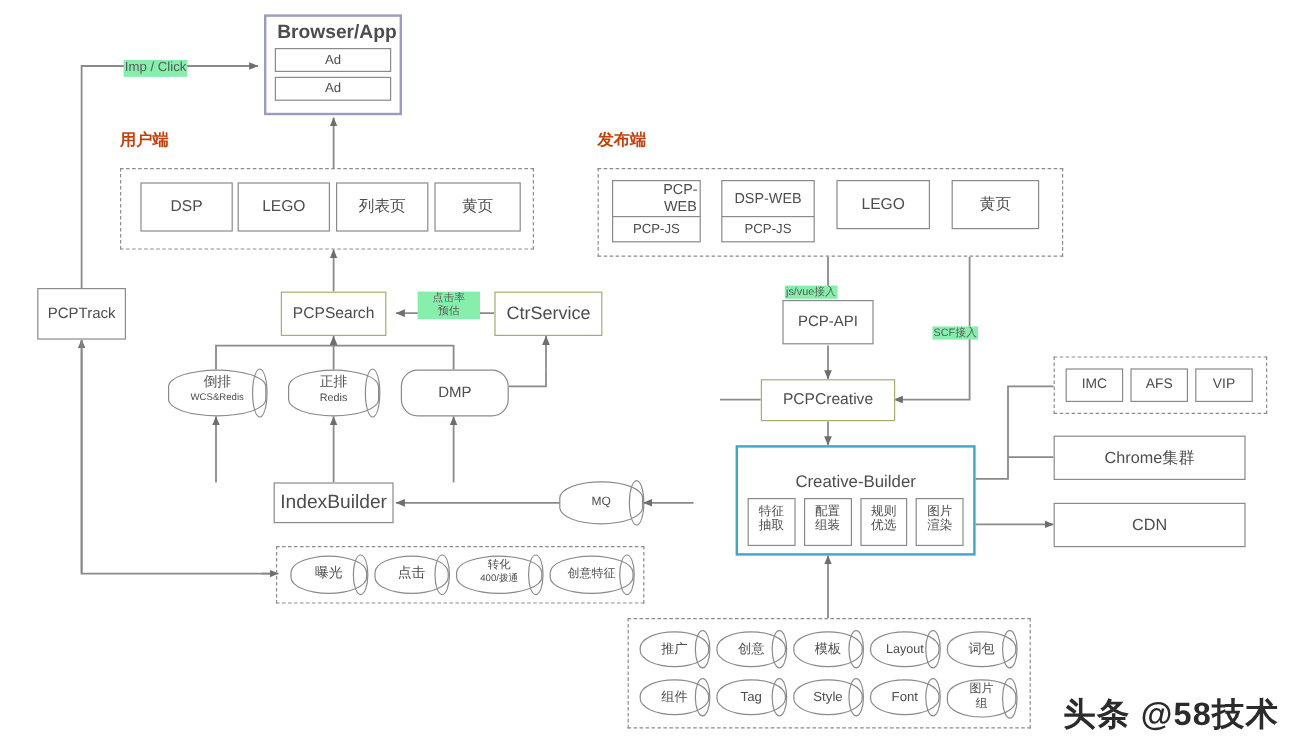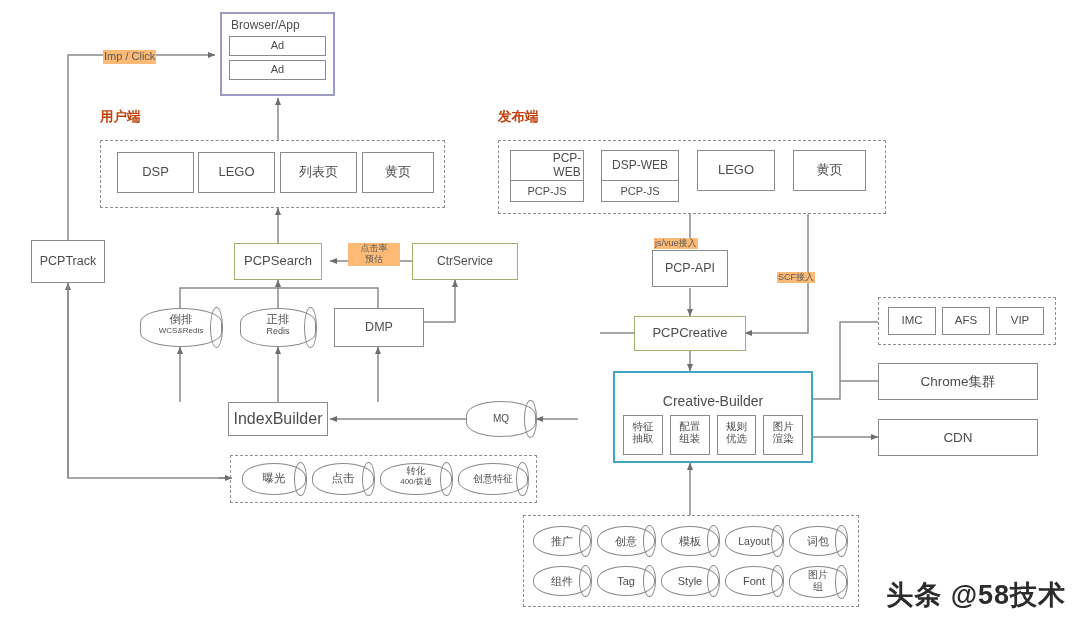--- a/index.html
+++ b/index.html
@@ -65,21 +65,21 @@
   }
 
   .olive{border-color:#a6ad6e;}
   .teal{border:2.6px solid #3fa7c4;}
   .purple{border:2.4px solid #9a9ac4;}
 
   .edgelabel{
     position:absolute;
     font-size:9px;
     color:#5a5a5a;
-    background:#fdba74;
+    background:#86efac;
     text-align:center;
     line-height:1.25;
     white-space:nowrap;
     padding:0 1px;
   }
 
   .watermark{
     position:absolute;
     right:14px;bottom:14px;
     font-size:27px;
@@ -144,21 +144,21 @@
 
       <path d="M878,381 L840,381"></path>
 
       <path d="M800,437 L878,437" marker-end="url(#arw)"></path>
 
       <path d="M690,515 L690,463" marker-end="url(#arw)"></path>
     </g>
   </svg>
 
   <div class="node purple" style="left:220px;top:12px;width:115px;height:84px;display:block;padding:4px 7px 6px;">
-    <div style="font-size:12px;text-align:left;color:#4d4d4d;padding:1px 0 3px 2px;">Browser/App</div>
+    <div style="font-size:16px;text-align:left;color:#4d4d4d;padding:1px 0 3px 2px;font-weight:bold;">Browser/App</div>
     <div class="node" style="position:relative;left:0;top:0;width:100%;height:20px;font-size:11px;border-width:1px;margin-bottom:4px;">
       <span>Ad</span>
     </div>
     <div class="node" style="position:relative;left:0;top:0;width:100%;height:20px;font-size:11px;border-width:1px;">
       <span>Ad</span>
     </div>
   </div>
 
   <div class="edgelabel" style="left:103px;top:50px;font-size:11px;">Imp / Click</div>
 
@@ -206,35 +206,35 @@
     <span>PCPTrack</span>
   </div>
 
   <div class="node olive" style="left:234px;top:243px;width:88px;height:37px;font-size:13px;">
     <span>PCPSearch</span>
   </div>
   <div class="edgelabel" style="left:348px;top:243px;width:50px;font-size:9px;">
     <div>点击率</div>
     <div>预估</div>
   </div>
-  <div class="node olive" style="left:412px;top:243px;width:106px;height:37px;font-size:12px;">
+  <div class="node olive" style="left:412px;top:243px;width:90px;height:37px;font-size:15px;">
     <span>CtrService</span>
   </div>
 
   <div class="cyl" style="left:140px;top:308px;width:82px;height:39px;display:block;padding-top:4px;">
     <div style="font-size:11.5px;">倒排</div>
     <div style="font-size:8px;">WCS&amp;Redis</div>
   </div>
 
   <div class="cyl" style="left:240px;top:308px;width:76px;height:39px;display:block;padding-top:4px;">
     <div style="font-size:11.5px;">正排</div>
     <div style="font-size:9px;">Redis</div>
   </div>
 
-  <div class="node" style="left:334px;top:308px;width:90px;height:39px;font-size:12.5px;">
+  <div class="node" style="left:334px;top:308px;width:90px;height:39px;font-size:12.5px;border-radius:14px;">
     <span>DMP</span>
   </div>
 
   <div class="node" style="left:228px;top:402px;width:100px;height:34px;font-size:16px;">
     <span>IndexBuilder</span>
   </div>
 
   <div class="cyl" style="left:466px;top:401px;width:70px;height:36px;font-size:10px;">
     <span>MQ</span>
   </div>

